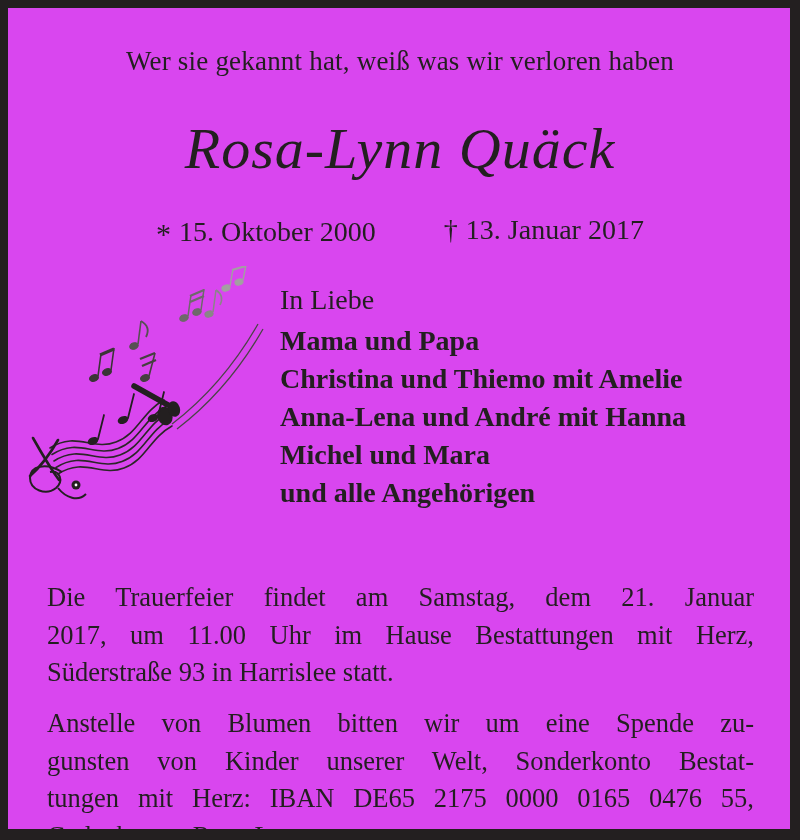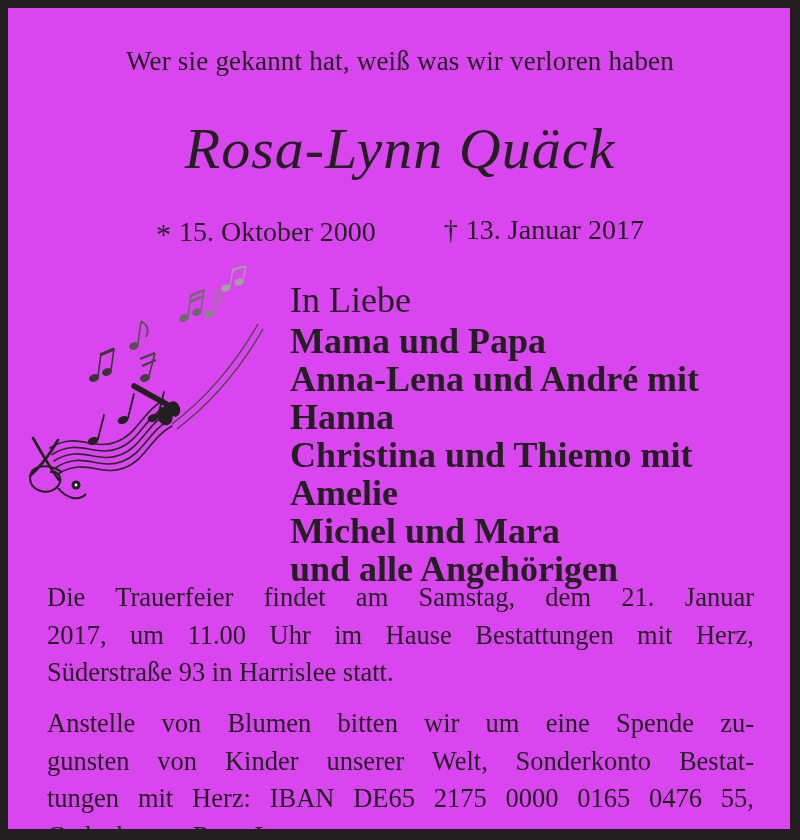--- a/index.html
+++ b/index.html
@@ -65,23 +65,23 @@
   .death-symbol { font-size: 28px; }
   .music-art {
     position: absolute;
     left: 18px;
     top: 266px;
     width: 252px;
     height: 242px;
   }
   .condolence {
     position: absolute;
-    left: 290px;
+    left: 280px;
     top: 281px;
-    font-size: 36px;
+    font-size: 28px;
     line-height: 38px;
   }
   .condolence-intro {
     font-weight: normal;
     margin-bottom: 3px;
   }
   .family-line {
     font-weight: bold;
   }
   .body-par {
@@ -198,22 +198,22 @@
       <ellipse cx="208" cy="22" rx="4.2" ry="3" transform="rotate(-20 208 22)"></ellipse>
       <ellipse cx="221" cy="16" rx="4.2" ry="3" transform="rotate(-20 221 16)"></ellipse>
       <path d="M 212,20 L 215,3 M 225,14 L 228,-1" fill="none" stroke-width="1.4"></path>
       <path d="M 214,4 L 228,0" fill="none" stroke-width="2.2"></path>
     </g>
   </svg>
 
   <div class="condolence">
     <div class="condolence-intro">In Liebe</div>
     <div class="family-line">Mama und Papa</div>
+    <div class="family-line">Christina und Thiemo mit Amelie</div>
     <div class="family-line">Anna-Lena und André mit Hanna</div>
-    <div class="family-line">Christina und Thiemo mit Amelie</div>
     <div class="family-line">Michel und Mara</div>
     <div class="family-line">und alle Angehörigen</div>
   </div>
 
   <div class="body-par par-service">
     <div class="jline">Die Trauerfeier findet am Samstag, dem 21. Januar</div>
     <div class="jline">2017, um 11.00 Uhr im Hause Bestattungen mit Herz,</div>
     <div class="lline">Süderstraße 93 in Harrislee statt.</div>
   </div>
 

